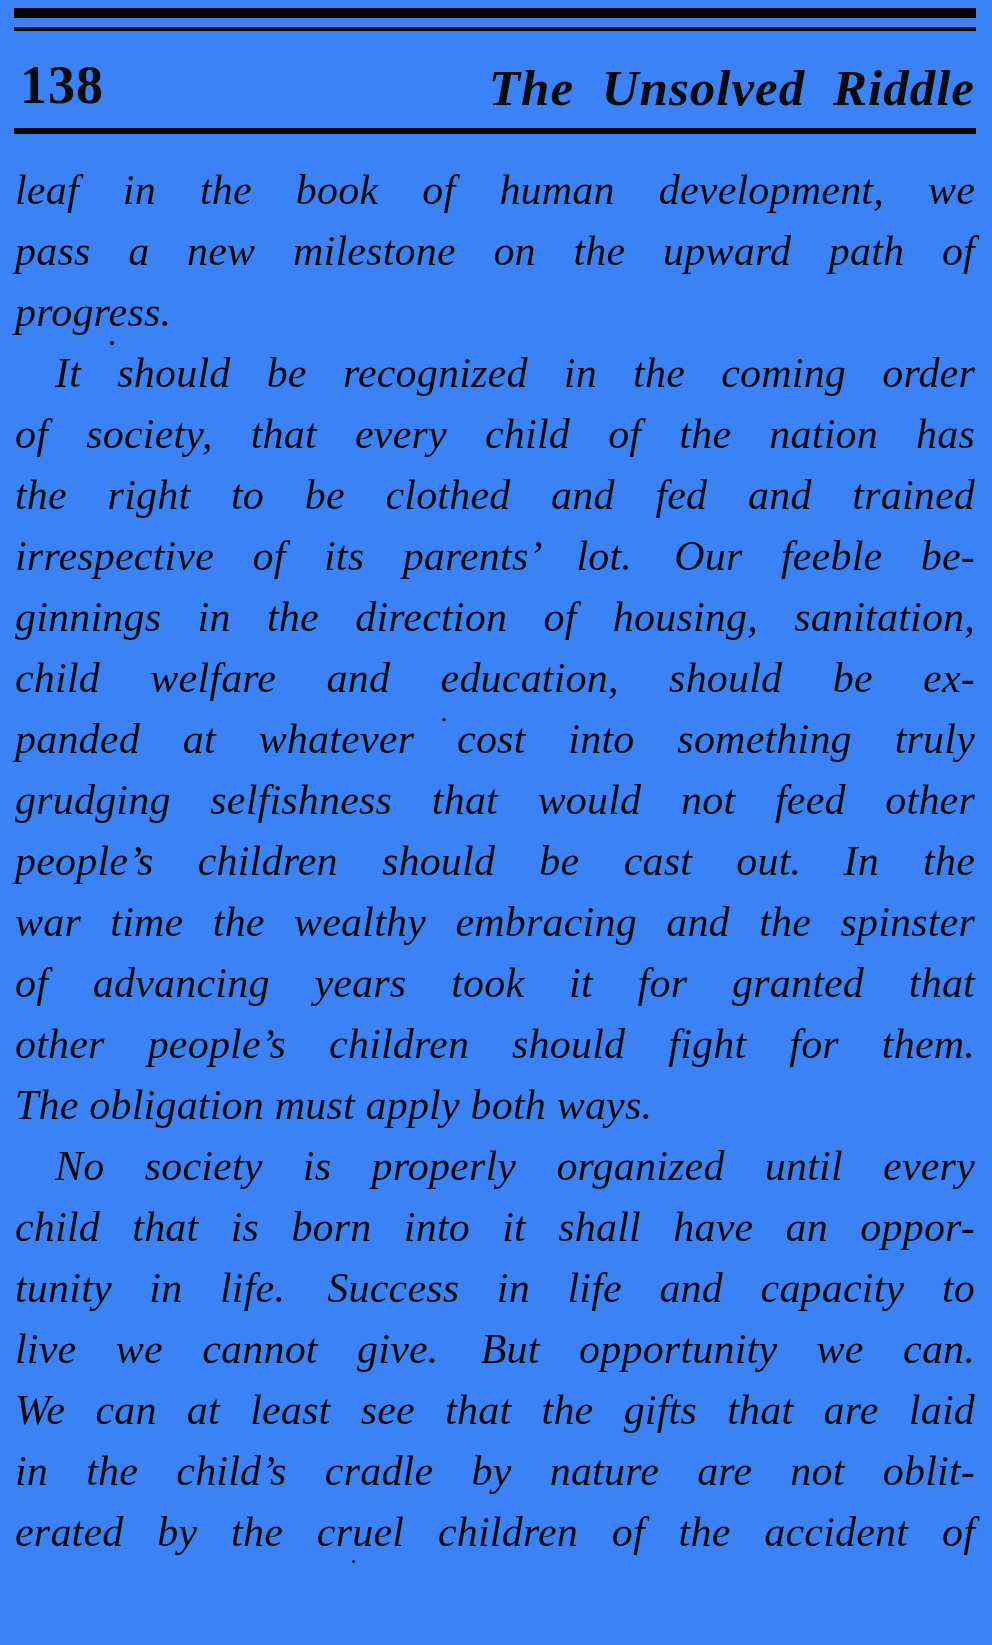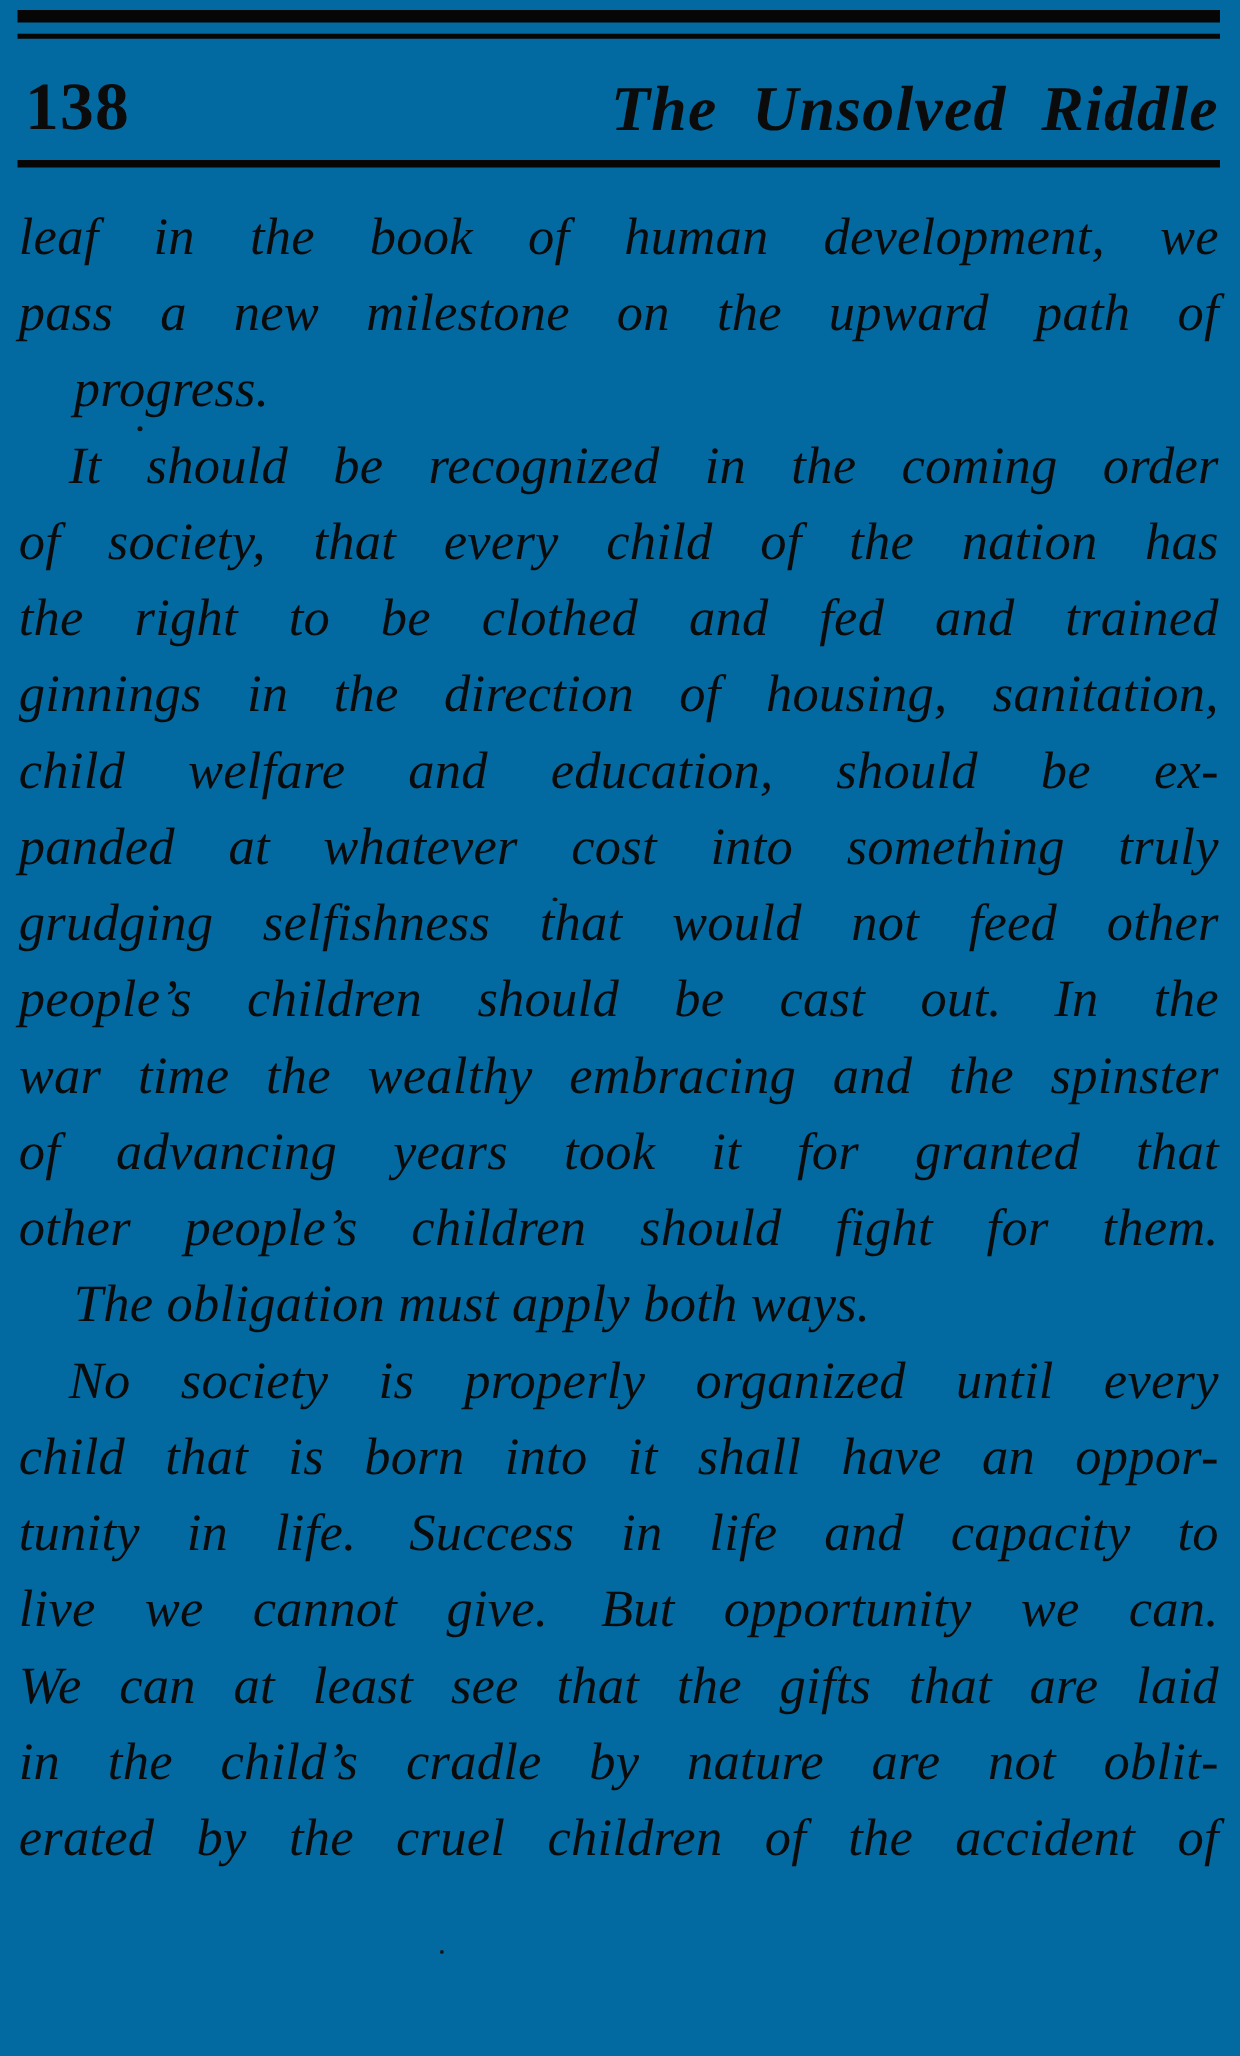--- a/index.html
+++ b/index.html
@@ -4,21 +4,21 @@
 <style>
   html, body {
     margin: 0;
     padding: 0;
     background: #ffffff;
   }
   .page {
     position: relative;
     width: 992px;
     height: 1645px;
-    background: #0369a1;
+    background: #3b82f6;
     color: #0b0b0b;
     font-family: "Liberation Serif", serif;
     overflow: hidden;
   }
   .rule {
     position: absolute;
     left: 14px;
     right: 16px;
     background: #060606;
   }
@@ -66,21 +66,20 @@
     font-size: 42px;
     line-height: 61px;
     text-align: justify;
     text-align-last: justify;
     letter-spacing: 0.2px;
     font-style: italic;
   }
   .line.no-justify {
     text-align: left;
     text-align-last: left;
-    margin-left: 44px;
   }
   .line.indent {
     text-indent: 40px;
   }
 
   .speck {
     position: absolute;
     background: #141414;
     border-radius: 50%;
   }
@@ -100,20 +99,21 @@
 
   <div class="rule rule-header"></div>
 
   <div class="body-text">
       <div class="line">leaf in the book of human development, we</div>
       <div class="line">pass a new milestone on the upward path of</div>
       <div class="line no-justify">progress.</div>
       <div class="line indent">It should be recognized in the coming order</div>
       <div class="line">of society, that every child of the nation has</div>
       <div class="line">the right to be clothed and fed and trained</div>
+      <div class="line">irrespective of its parents’ lot. Our feeble be-</div>
       <div class="line">ginnings in the direction of housing, sanitation,</div>
       <div class="line">child welfare and education, should be ex-</div>
       <div class="line">panded at whatever cost into something truly</div>
       <div class="line">grudging selfishness that would not feed other</div>
       <div class="line">people’s children should be cast out. In the</div>
       <div class="line">war time the wealthy embracing and the spinster</div>
       <div class="line">of advancing years took it for granted that</div>
       <div class="line">other people’s children should fight for them.</div>
       <div class="line no-justify">The obligation must apply both ways.</div>
       <div class="line indent">No society is properly organized until every</div>

